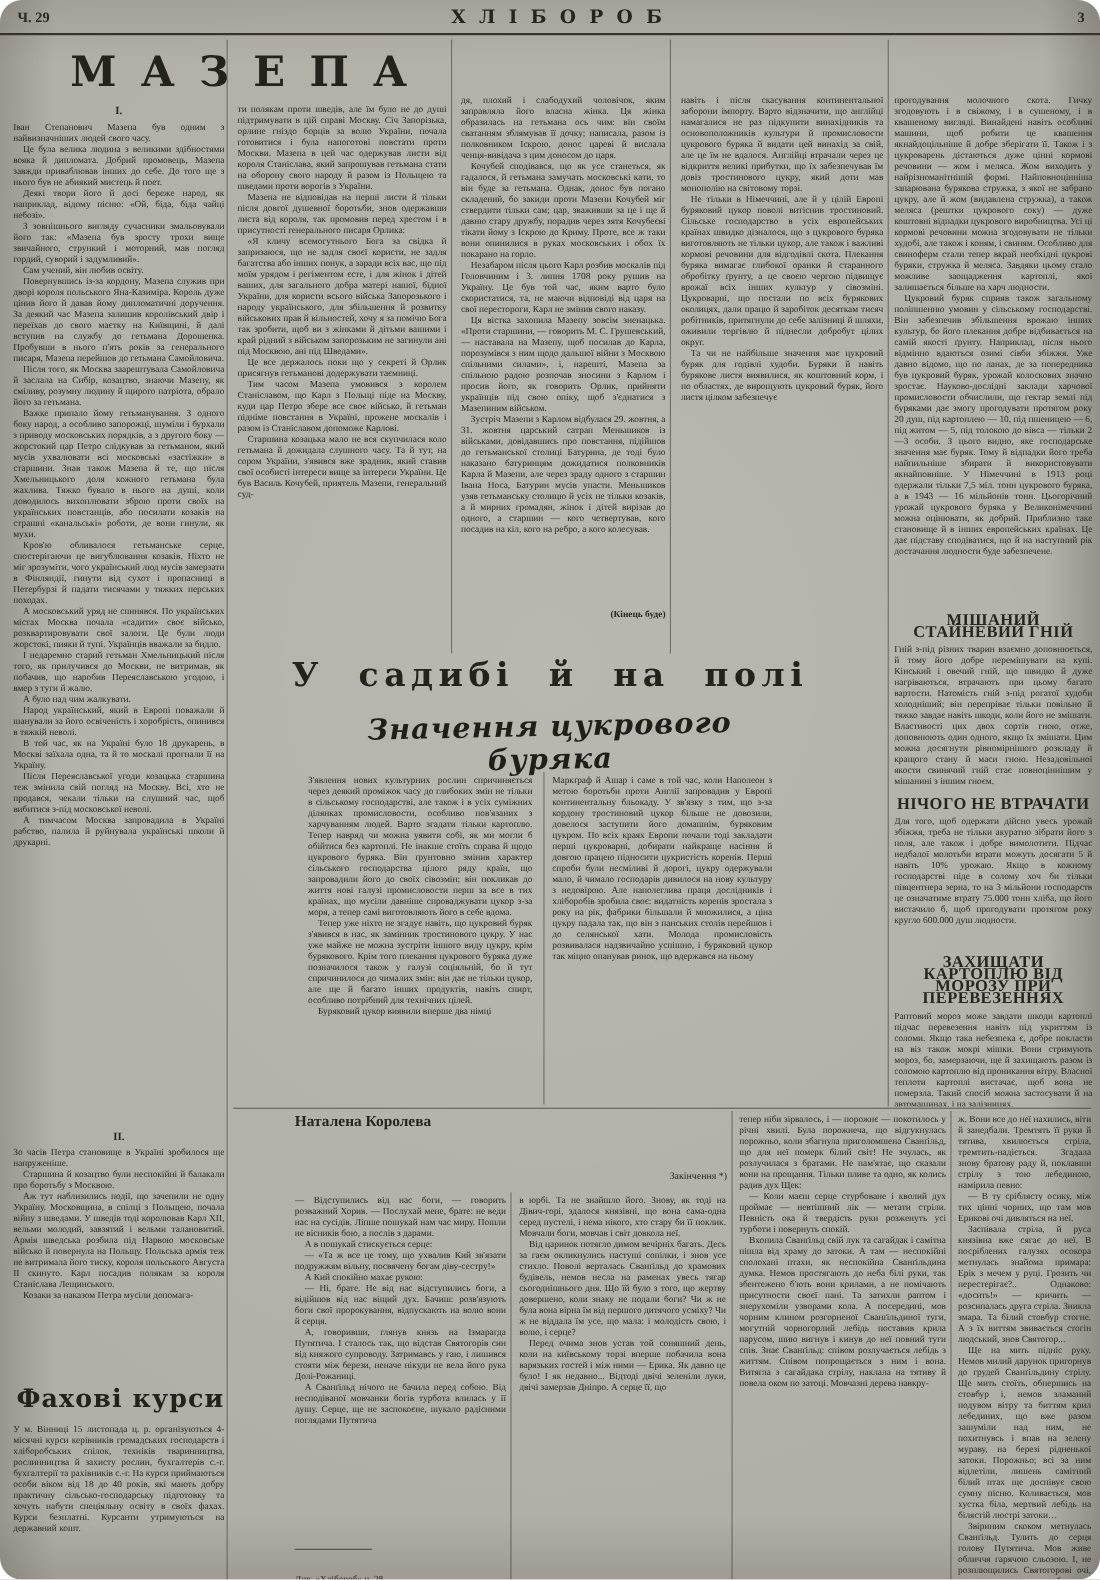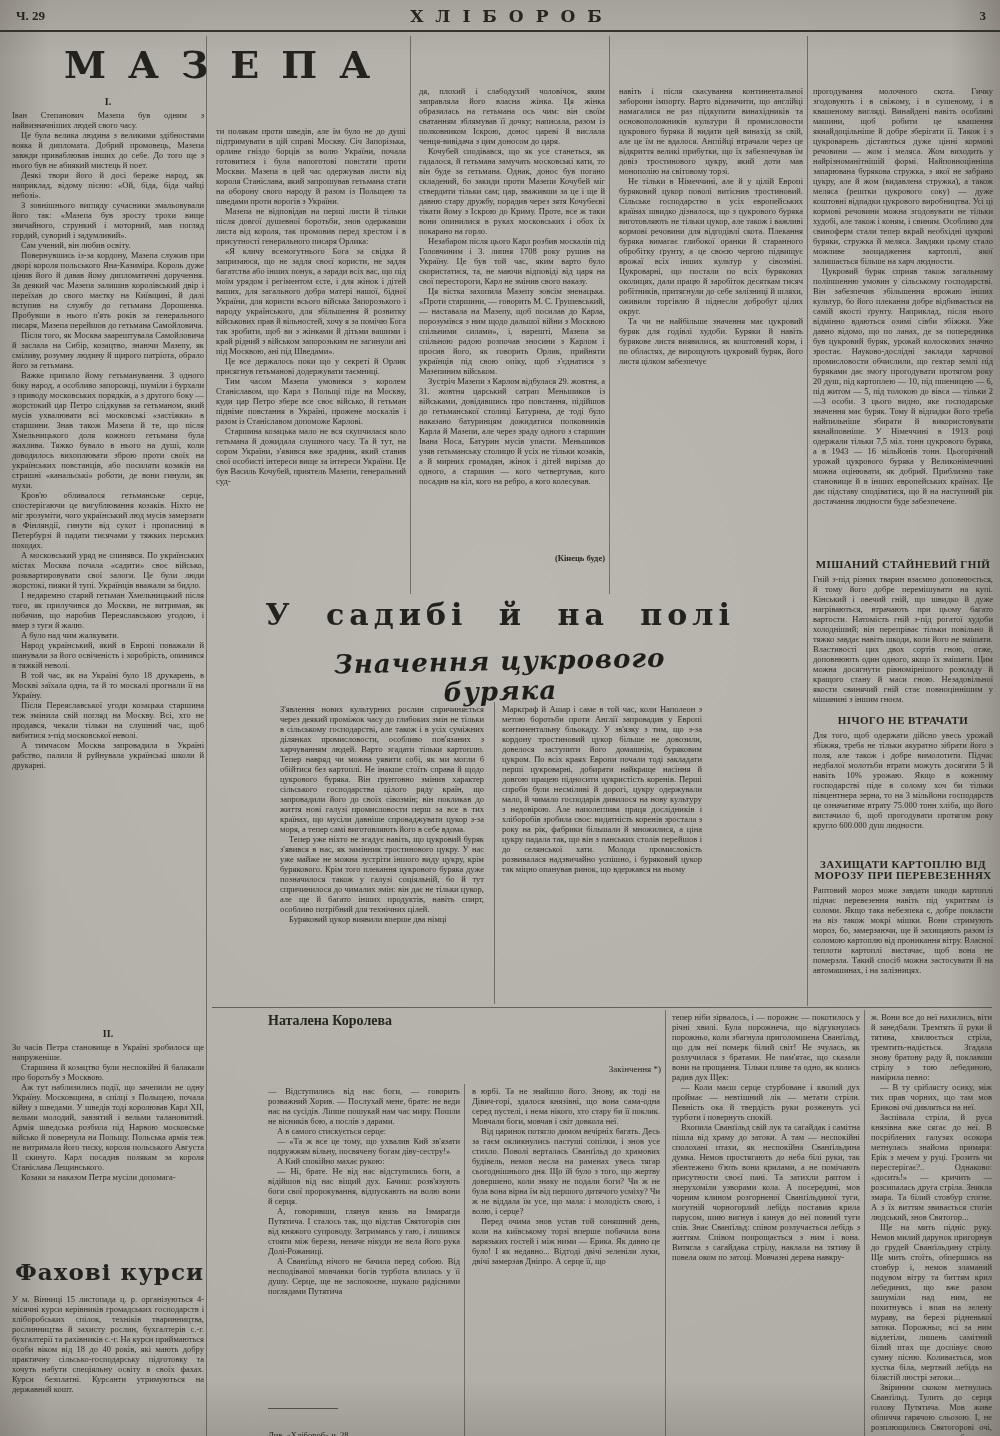--- a/index.html
+++ b/index.html
@@ -5,20 +5,21 @@
   html,body { margin:0; padding:0; }
   .page {
     position:relative; width:1000px; height:1436px; overflow:hidden;
     color:#26261f;
     font-family:"Liberation Serif", serif;
     background:
       radial-gradient(ellipse 120% 90% at 50% 42%, rgba(255,255,255,0.10), rgba(0,0,0,0) 62%),
       linear-gradient(90deg, rgba(55,50,42,0.20), rgba(0,0,0,0) 5%, rgba(0,0,0,0) 95%, rgba(55,50,42,0.26)),
       linear-gradient(180deg, rgba(55,50,42,0.12), rgba(0,0,0,0) 4%, rgba(0,0,0,0) 96%, rgba(55,50,42,0.16)),
       #b2afa8;
+    border-radius: 20px;
   }
   .abs { position:absolute; }
   .vrule { position:absolute; width:1px; background:rgba(42,40,33,0.5); }
   .hrule { position:absolute; height:1px; background:rgba(42,40,33,0.6); }
   .header-rule { height:2px; background:#33322b; }
   .issue, .pagenum { font-weight:bold; font-size:13px; }
   .masthead {
     text-align:center; font-family:"DejaVu Serif", serif;
     font-weight:bold; font-size:17px; letter-spacing:12px; padding-left:12px;
   }
@@ -33,21 +34,21 @@
   .ending { font-size:8.5px; font-weight:bold; text-align:right; padding-right:14px; }
   .section-title {
     font-family:"DejaVu Serif", serif; font-weight:bold; font-size:30px;
     letter-spacing:5px; word-spacing:16px; text-align:center; color:#23221c;
   }
   .beet-title {
     font-family:"DejaVu Serif", serif; font-weight:bold; font-style:italic; font-size:26px;
     letter-spacing:1px; text-align:center; transform:rotate(-1.2deg); color:#1f1e18;
   }
   .short-head {
-    font-weight:bold; font-size:11px; line-height:11px; text-align:center;
+    font-weight:bold; font-size:15px; line-height:11px; text-align:center;
     letter-spacing:0.4px; margin:7px 0 4px 0;
   }
   .story-author { font-weight:bold; font-size:14px; }
   .story-title {
     font-family:"DejaVu Serif", serif; font-weight:bold; font-size:29px;
     letter-spacing:2px; text-align:center; color:#23221c;
   }
   .story-subtitle { text-align:right; font-size:9px; }
   .courses-title {
     font-family:"DejaVu Serif", serif; font-weight:bold; font-size:23px;
@@ -99,21 +100,21 @@
       </div>
     <div class="part-label" style="margin-top:6px;">ІІ.</div>
     <div class="body-text" style="height:200px;">
         <p>Зо часів Петра становище в Україні зробилося ще напруженіше.</p>
         <p>Старшина й козацтво були неспокійні й балакали про боротьбу з Москвою.</p>
         <p>Аж тут наблизились події, що зачепили не одну Україну. Московщина, в спілці з Польщею, почала війну з шведами. У шведів тоді королював Карл XII, вельми молодий, завзятий і вельми талановитий. Армія шведська розбила під Нарвою московське військо й повернула на Польщу. Польська армія теж не витримала його тиску, короля польського Августа II скинуто. Карл посадив полякам за короля Станіслава Лещинського.</p>
         <p>Козаки за наказом Петра мусіли допомага-</p>
       </div>
   </div>
 
-  <div class="abs body-text" style="left:216px; top:94px; width:190px; height:498px;margin-top:32px;">
+  <div class="abs body-text" style="left:216px; top:94px; width:190px; height:498px;">
       <p>ти полякам проти шведів, але їм було не до душі підтримувати в цій справі Москву. Січ Запорізька, орлине гніздо борців за волю України, почала готовитися і була напоготові повстати проти Москви. Мазепа в цей час одержував листи від короля Станіслава, який запрошував гетьмана стати на оборону свого народу й разом із Польщею та шведами проти ворогів з України.</p>
       <p>Мазепа не відповідав на перші листи й тільки після довгої душевної боротьби, знов одержавши листа від короля, так промовив перед хрестом і в присутності генерального писаря Орлика:</p>
       <p>«Я кличу всемогутнього Бога за свідка й запризаюся, що не задля своєї користи, не задля багатства або інших понук, а заради всіх вас, що під моїм урядом і регіментом єсте, і для жінок і дітей ваших, для загального добра матері нашої, бідної України, для користи всього війська Запорозького і народу українського, для збільшення й розвитку військових прав й вільностей, хочу я за помічю Бога так зробити, щоб ви з жінками й дітьми вашими і край рідний з військом запорозьким не загинули ані під Москвою, ані під Шведами».</p>
       <p>Це все держалось поки що у секреті й Орлик присягнув гетьманові додержувати таємниці.</p>
       <p>Тим часом Мазепа умовився з королем Станіславом, що Карл з Польщі піде на Москву, куди цар Петро збере все своє військо, й гетьман підніме повстання в Україні, прожене москалів і разом із Станіславом допоможе Карлові.</p>
       <p>Старшина козацька мало не вся скупчилася коло гетьмана й дожидала слушного часу. Та й тут, на сором України, з'явився вже зрадник, який ставив свої особисті інтереси вище за інтереси України. Це був Василь Кочубей, приятель Мазепи, генеральний суд-</p>
     </div>
 
   <div class="abs body-text" style="left:419px; top:86px; width:186px; height:464px;">
       <p>дя, плохий і слабодухий чоловічок, яким заправляла його власна жінка. Ця жінка образилась на гетьмана ось чим: він своїм сватанням зблямував її дочку; написала, разом із полковником Іскрою, донос цареві й вислала ченця-вивідача з цим доносом до царя.</p>
@@ -158,21 +159,21 @@
     <div class="body-text" style="height:96px;">
         <p>Раптовий мороз може завдати шкоди картоплі підчас перевезення навіть під укриттям із соломи. Якщо така небезпека є, добре покласти на віз також мокрі мішки. Вони стримують мороз, бо, замерзаючи, ще й захищають разом із соломою картоплю від проникання вітру. Власної теплоти картоплі вистачає, щоб вона не померзла. Такий спосіб можна застосувати й на автомашинах, і на залізницях.</p>
       </div>
   </div>
 
   <div class="abs story-author" style="left:268px; top:1013px;">Наталена Королева</div>
   <div class="abs story-subtitle" style="left:265px; top:1064px; width:396px;">Закінчення *)</div>
 
   <div class="abs body-text" style="left:268px; top:1086px; width:192px; height:314px;">
       <p>— Відступились від нас боги, — говорить розважний Хорив. — Послухай мене, брате: не веди нас на сусідів. Ліпше пошукай нам час миру. Пошли не вісників бою, а послів з дарами.</p>
-      <p>А в самого стискується серце:</p>
+      <p>А в пошукай стискується серце:</p>
       <p>— «Та ж все це тому, що ухвалив Кий зв'язати подружжям вільну, посвячену богам діву-сестру!»</p>
       <p>А Кий спокійно махає рукою:</p>
       <p>— Ні, брате. Не від нас відступились боги, а відійшов від нас віщий дух. Бачиш: розв'язують боги свої пророкування, відпускають на волю вони й серця.</p>
       <p>А, говоривши, глянув князь на Ізмарагда Путятича. І сталось так, що відстав Святогорів син від княжого супроводу. Затримавсь у гаю, і лишився стояти між берези, неначе нікуди не вела його рука Долі-Рожаниці.</p>
       <p>А Сванґільд нічого не бачила перед собою. Від несподіваної мовчанки богів турбота влилась у її душу. Серце, ще не заспокоєне, шукало радісними поглядами Путятича</p>
     </div>
   <div class="hrule" style="left:268px; top:1408px; width:70px; background:rgba(42,40,33,0.7);"></div>
   <div class="abs footnote" style="left:268px; top:1413px; width:192px;">Див. «Хлібороб» ч. 28.</div>
 
   <div class="abs body-text" style="left:472px; top:1086px; width:188px; height:350px;">
@@ -180,21 +181,21 @@
       <p>Від царинок потягло димом вечірніх багать. Десь за гаєм окликнулись пастуші сопілки, і знов усе стихло. Поволі верталась Сванґільд до храмових будівель, немов несла на раменах увесь тягар сьогоднішнього дня. Що їй було з того, що жертву довершено, коли знаку не подали боги? Чи ж не була вона вірна їм від першого дитячого усміху? Чи ж не віддала їм усе, що мала: і молодість свою, і волю, і серце?</p>
       <p>Перед очима знов устав той соняшний день, коли на київському торзі вперше побачила вона варязьких гостей і між ними — Ерика. Як давно це було! І як недавно... Відтоді двічі зеленіли луки, двічі замерзав Дніпро. А серце її, що</p>
     </div>
   <div class="abs body-text" style="left:672px; top:1012px; width:188px; height:424px;">
       <p>тепер ніби зірвалось, і — порожнє — покотилось у річні хвилі. Була порожнеча, що відгукнулась порожньо, коли збагнула приголомшена Сванґільд, що для неї померк білий світ! Не зчулась, як розлучилася з братами. Не пам'ятає, що сказали вони на прощання. Тільки пливе та одно, як колись радив дух Щек:</p>
       <p>— Коли маєш серце стурбоване і кволий дух проймає — невтішний лік — метати стріли. Певність ока й твердість руки розженуть усі турботи і повернуть спокій.</p>
       <p>Вхопила Сванґільд свій лук та сагайдак і самітна пішла від храму до затоки. А там — неспокійні сполохані птахи, як неспокійна Сванґільдина думка. Немов простягають до неба білі руки, так збентежено б'ють вони крилами, а не помічають присутности своєї пані. Та затихли раптом і знерухоміли узворами кола. А посередині, мов чорним клином розгорненої Сванґільдиної туги, могутній чорногорлий лебідь поставив крила парусом, шию вигнув і кинув до неї повний туги спів. Знає Сванґільд: співом розлучається лебідь з життям. Співом попрощається з ним і вона. Витягла з сагайдака стрілу, наклала на тятиву й повела оком по затоці. Мовчазні дерева навкру-</p>
     </div>
   <div class="abs body-text" style="left:871px; top:1012px; width:121px; height:424px;">
       <p>ж. Вони все до неї нахились, віти й занедбали. Тремтять її руки й тятива, хвилюється стріла, тремтить-надіється. Згадала знову братову раду й, поклавши стрілу з тою лебединою, намірила певно:</p>
-      <p>— В ту сріблясту осику, між тих прав чорних, що там мов Ерикові очі дивляться на неї.</p>
+      <p>— В ту сріблясту осику, між тих цінні чорних, що там мов Ерикові очі дивляться на неї.</p>
       <p>Заспівала стріла, й руса князівна вже сягає до неї. В посріблених галузях осокора метнулась знайома примара: Ерік з мечем у руці. Грозить чи перестерігає?.. Однаково: «досить!» — кричить — розсипалась друга стріла. Зникла змара. Та білий стовбур стогне. А з їх виттям звивається стогін людський, знов Святогор...</p>
       <p>Ще на мить підніс руку. Немов милий дарунок пригорнув до грудей Сванґільдину стрілу. Ще мить стоїть, обпершись на стовбур і, немов зламаний подувом вітру та биттям крил лебединих, що вже разом зашуміли над ним, не похитнувсь і впав на зелену мураву, на березі рідненької затоки. Порожньо; всі за ним відлетіли, лишень самітний білий птах ще доспівує свою сумну пісню. Коливається, мов хустка біла, мертвий лебідь на білястій люстрі затоки…</p>
       <p>Звіриним скоком метнулась Сванґільд. Тулить до серця голову Путятича. Мов живе обличчя гарячою сльозою. І, не розплющились Святогорові очі, а в русом соболиним усміхнулись…</p>
     </div>
 
   <div class="abs courses-title" style="left:12px; top:1258px; width:192px;text-align:right;">Фахові курси</div>
   <div class="abs body-text" style="left:12px; top:1294px; width:192px; height:142px;">
       <p>У м. Вінниці 15 листопада ц. р. організуються 4-місячні курси керівників громадських господарств і хліборобських спілок, техніків тваринництва, рослинництва й захисту рослин, бухгалтерів с.-г. бухгалтерії та рахівників с.-г. На курси приймаються особи віком від 18 до 40 років, які мають добру практичну сільсько-господарську підготовку та хочуть набути спеціяльну освіту в своїх фахах. Курси безплатні. Курсанти утримуються на державний кошт.</p>
     </div>
 

